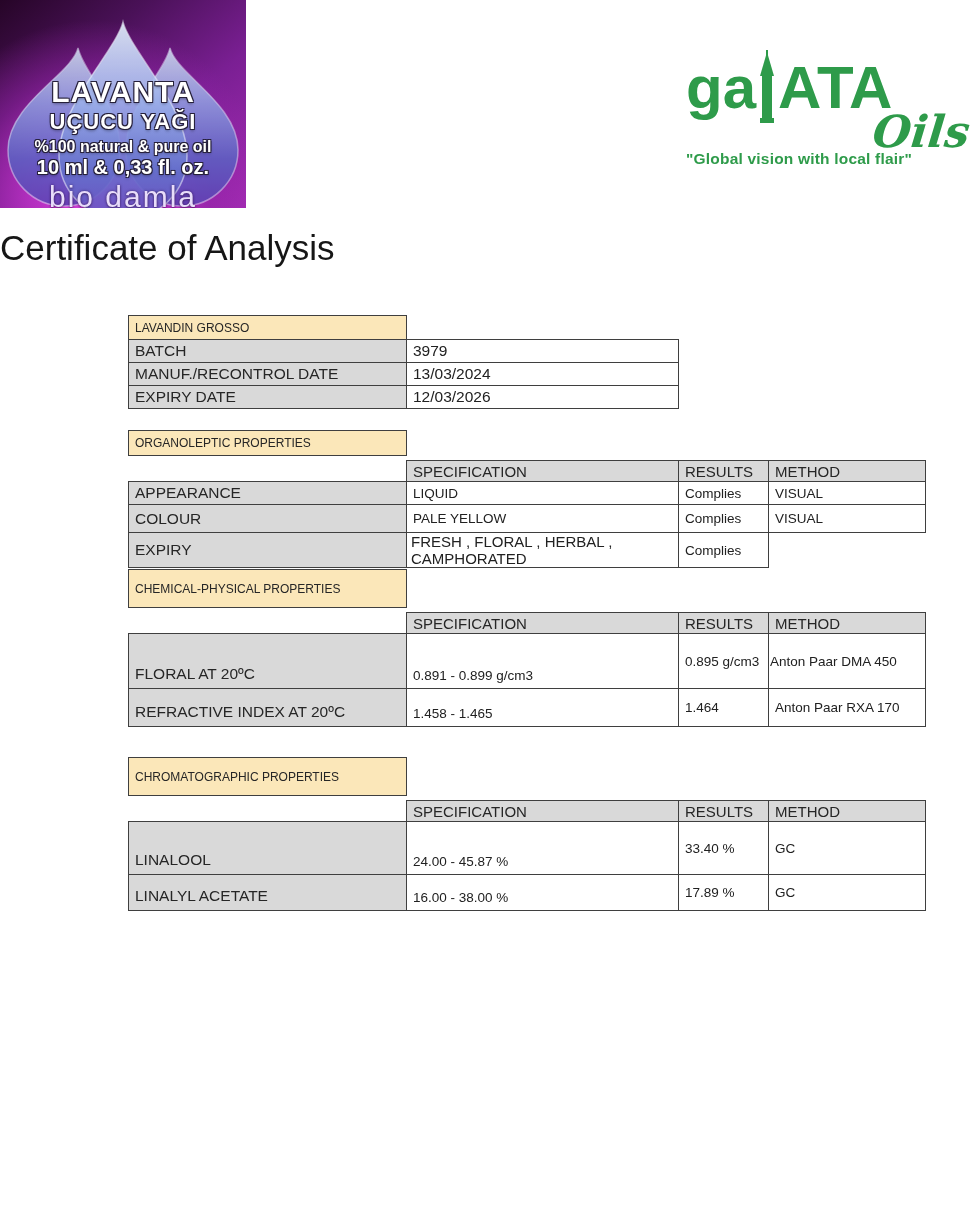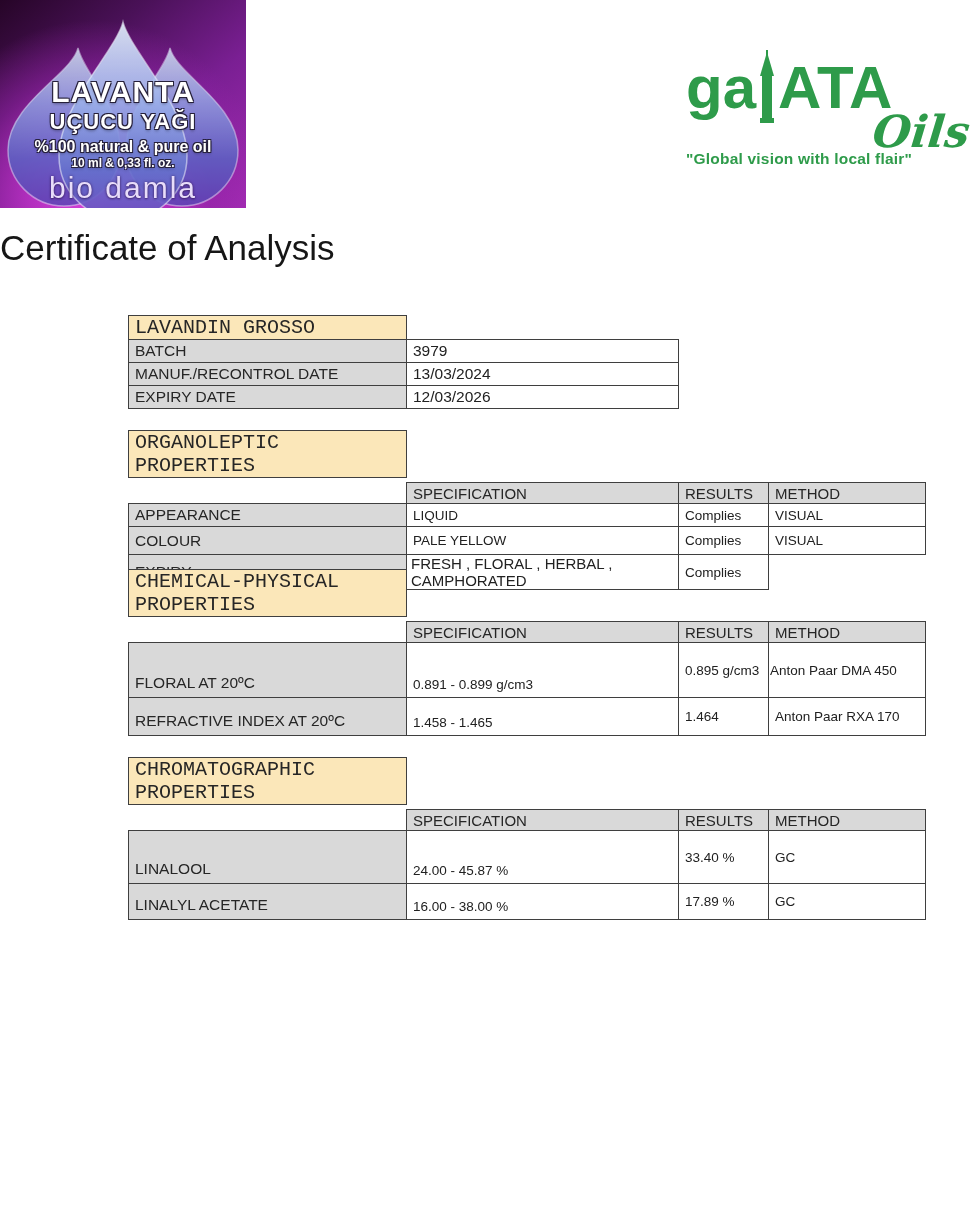--- a/index.html
+++ b/index.html
@@ -26,21 +26,21 @@
     display:flex; flex-direction:column; align-items:center; justify-content:flex-start;
     padding-top:76px; box-sizing:border-box; text-align:center; line-height:1.08;
   }
   .ol{
     color:#fff; font-weight:bold;
     text-shadow:-1px -1px 0 #26203a,1px -1px 0 #26203a,-1px 1px 0 #26203a,1px 1px 0 #26203a,0 2px 3px rgba(0,0,0,.35);
   }
   .b1{font-size:30px; letter-spacing:1px;}
   .b2{font-size:22px; letter-spacing:1px; margin-top:2px;}
   .b3{font-size:16px; margin-top:4px;}
-  .b4{font-size:12px; margin-top:2px;}
+  .b4{font-size:20px; margin-top:2px;}
   .b5{
     font-size:30px; font-weight:300; letter-spacing:2px; margin-top:2px;
     color:#e8ddfa; text-shadow:0 0 3px rgba(40,10,60,.55),0 1px 2px rgba(40,10,60,.45);
   }
 
   
   .galata{position:absolute; left:686px; top:50px; width:286px; height:130px; color:var(--green);}
   .galata-name{
     font-size:60px; font-weight:bold; letter-spacing:0px; line-height:1;
     display:flex; align-items:center; color:var(--green);
@@ -59,21 +59,21 @@
 
   
   .doc-title{
     position:absolute; top:228px; left:0; width:100%; margin:0;
     font-size:35px; font-weight:400; color:#161616; letter-spacing:0;
   }
 
   
   table.t{border-collapse:collapse; table-layout:fixed; position:absolute; left:128px;}
   table.t td{padding:0 0 0 6px; overflow:visible; vertical-align:middle;}
-  td.tan{background:var(--tan); border:1px solid var(--border); font-size:20px; color:#262626; padding-left:7px;font-family:Liberation Mono, monospace;}
+  td.tan{background:var(--tan); border:1px solid var(--border); font-size:12px; color:#262626; padding-left:7px;}
   td.lbl{background:var(--gray); border:1px solid var(--border); font-size:15.5px; color:#262626; padding-left:7px;}
   td.hcell{background:var(--gray); border:1px solid var(--border); font-size:15px; color:#262626;}
   td.val{background:#fff; border:1px solid var(--border); font-size:15.5px;}
   td.spec{background:#fff; border:1px solid var(--border); font-size:13.5px;}
   td.spec.small{font-size:15px; padding-left:4px;}
   td.res{background:#fff; border:1px solid var(--border); font-size:13.5px; padding-left:4px; white-space:nowrap;}
   td.met{background:#fff; border:1px solid var(--border); font-size:13.5px;}
   td.ghost{background:transparent; border:none;}
   tr.sp td{height:4px; padding:0;}
   .t1{top:315px;}

